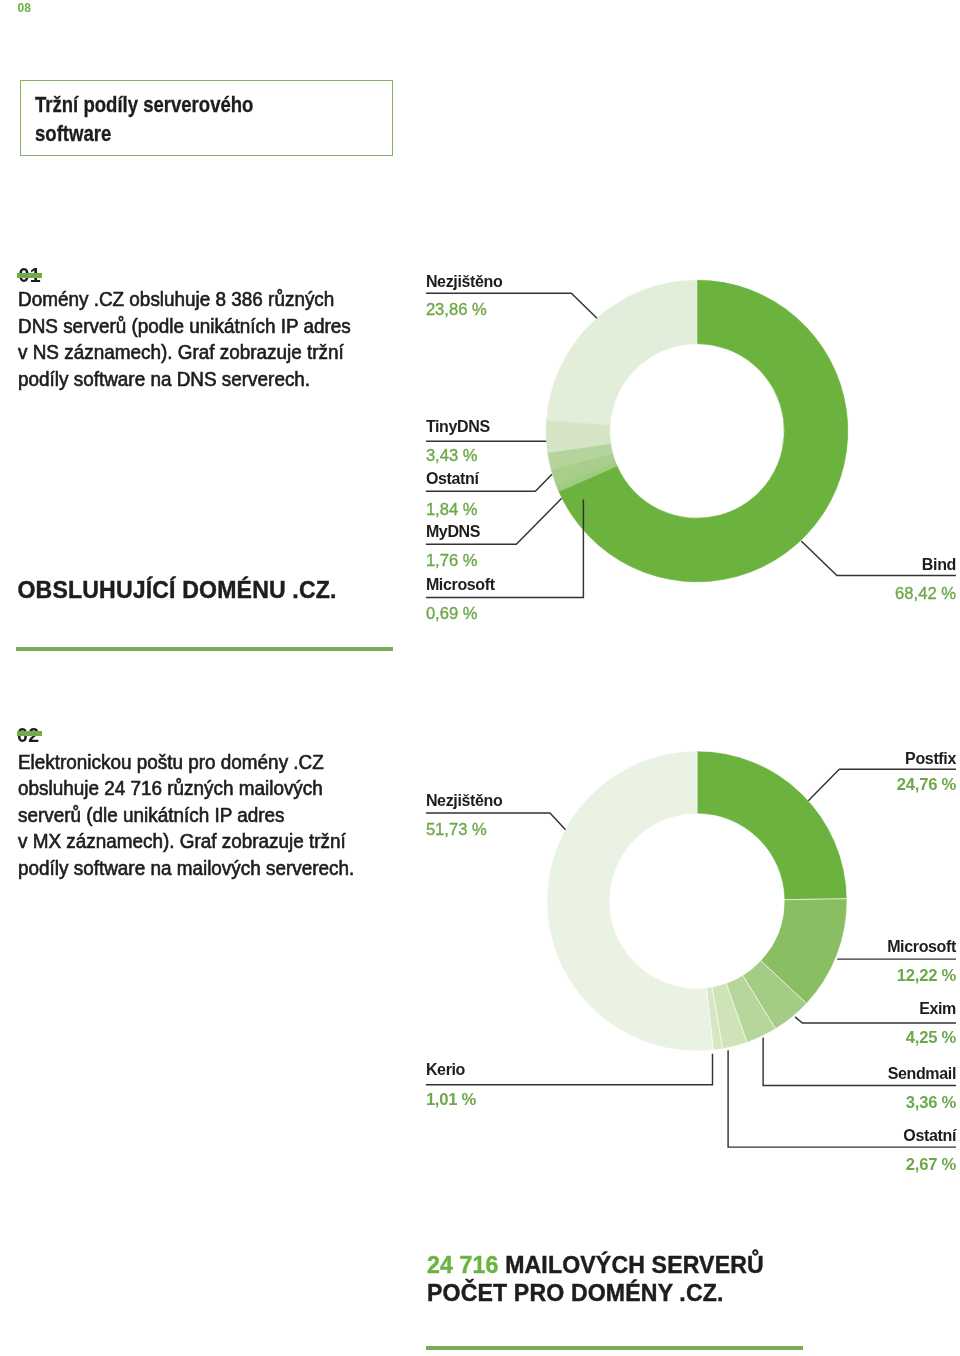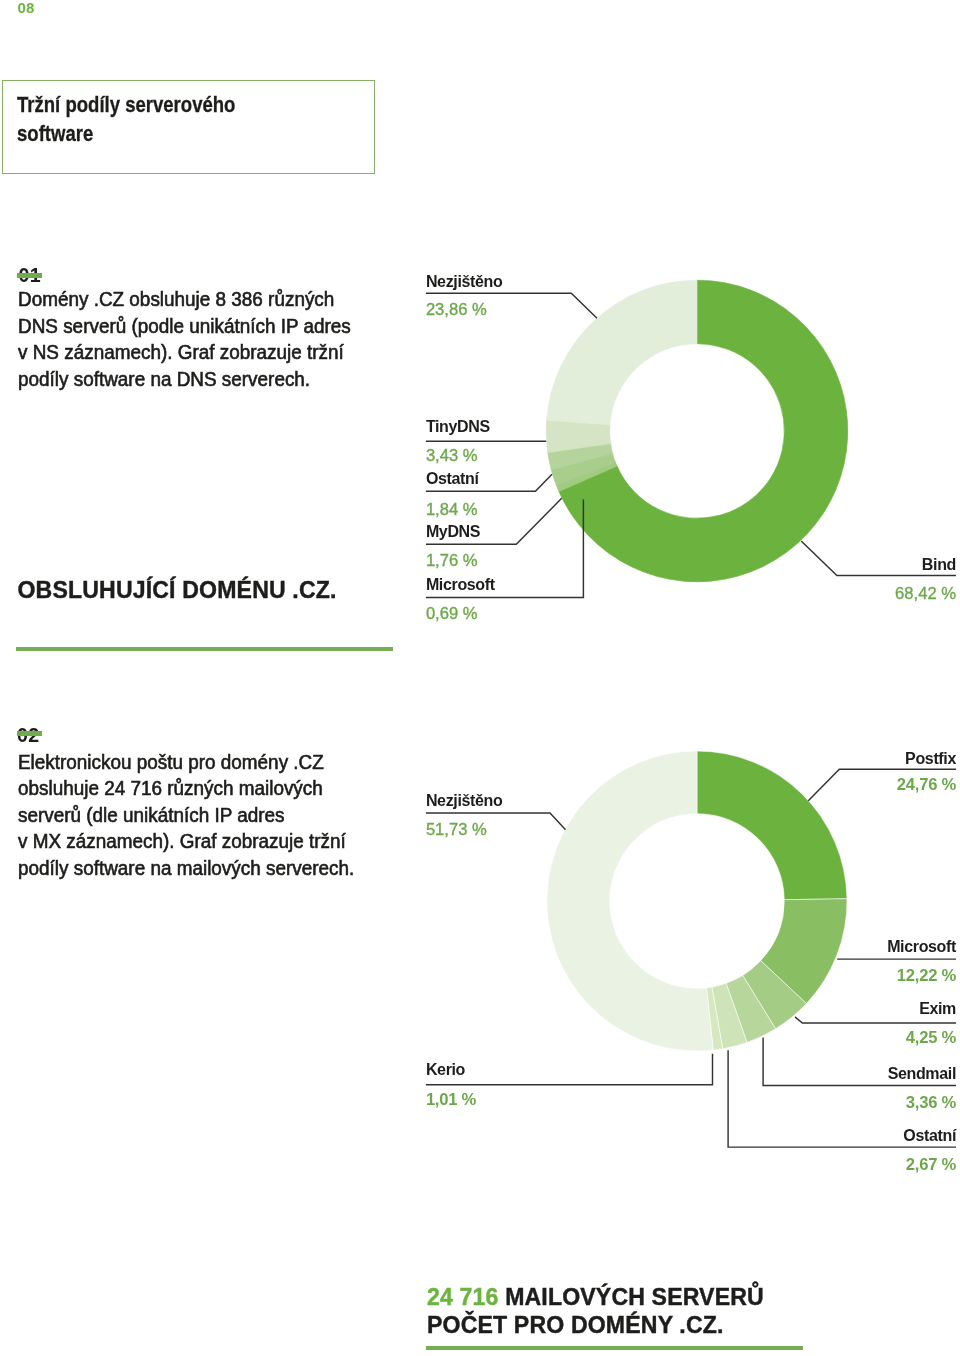--- a/index.html
+++ b/index.html
@@ -4,24 +4,24 @@
 <title>Trzni podily serveroveho software</title>
 <style>
 *{margin:0;padding:0;box-sizing:border-box;}
 html,body{width:960px;height:1356px;background:#ffffff;}
 body{font-family:"Liberation Sans",sans-serif;color:#1d1d1b;position:relative;overflow:hidden;
      -webkit-font-smoothing:antialiased;}
 .page{position:absolute;left:0;top:0;width:960px;height:1356px;}
 .abs{position:absolute;}
 
 
-#pagenum{left:17.6px;top:-0.2px;font-size:15px;font-weight:700;color:#6cb33f;letter-spacing:0px;line-height:16.8px;}
+#pagenum{left:17.6px;top:-0.2px;font-size:12px;font-weight:700;color:#6cb33f;letter-spacing:0px;line-height:16.8px;}
 
 
-#titlebox{left:2px;top:80px;width:373px;height:94px;border:1.35px solid #86b160;}
+#titlebox{left:20px;top:80px;width:373px;height:76px;border:1.35px solid #86b160;}
 #titletext{position:absolute;left:14.2px;top:8.5px;font-size:22.4px;font-weight:700;line-height:29px;
            color:#1d1d1b;letter-spacing:0px;white-space:nowrap;
            -webkit-text-stroke:0.32px #1d1d1b;
            transform:scaleX(0.828);transform-origin:0 0;}
 
 
 .sec-idx{font-size:19.6px;font-weight:700;color:#1d1d1b;letter-spacing:0.3px;line-height:20px;margin-top:20px;}
 .sec-rule{background:#70ab4c;height:4.8px;width:25.3px;}
 
 
@@ -129,19 +129,19 @@
       <text x="956" y="1141.2" text-anchor="end" font-size="16" font-family="&quot;Liberation Sans&quot;, sans-serif" font-weight="700" fill="#1d1d1b" letter-spacing="-0.35" xml:space="preserve">Ostatní</text>
       <text x="956" y="1169.9" text-anchor="end" font-size="16.6" font-family="&quot;Liberation Sans&quot;, sans-serif" font-weight="700" letter-spacing="-0.25" fill="#6ca84a" stroke="#6ca84a" stroke-width="0">2,67 %</text>
       <polyline points="425.9,1084.7 712.5,1084.7 712.5,1053.8" fill="none" stroke="#333331" stroke-width="1.45" stroke-linejoin="miter" stroke-linecap="butt"></polyline>
       <text x="425.9" y="1075.3" text-anchor="start" font-size="16" font-family="&quot;Liberation Sans&quot;, sans-serif" font-weight="700" fill="#1d1d1b" letter-spacing="-0.35" xml:space="preserve">Kerio</text>
       <text x="425.9" y="1104.6" text-anchor="start" font-size="16.6" font-family="&quot;Liberation Sans&quot;, sans-serif" font-weight="700" letter-spacing="-0.25" fill="#6ca84a" stroke="#6ca84a" stroke-width="0">1,01 %</text>
       <polyline points="425.9,812.9 550,812.9 565.5,829.8" fill="none" stroke="#333331" stroke-width="1.45" stroke-linejoin="miter" stroke-linecap="butt"></polyline>
       <text x="425.9" y="806" text-anchor="start" font-size="16" font-family="&quot;Liberation Sans&quot;, sans-serif" font-weight="700" fill="#1d1d1b" letter-spacing="-0.35" xml:space="preserve">Nezjištěno</text>
       <text x="425.9" y="834.7" text-anchor="start" font-size="16.6" font-family="&quot;Liberation Sans&quot;, sans-serif" font-weight="400" letter-spacing="0" fill="#6ca84a" stroke="#6ca84a" stroke-width="0.35">51,73 %</text>
     </svg>
 
-  <div class="abs headline" style="left:427px;top:1252px;margin-top:32px;">
+  <div class="abs headline" style="left:427px;top:1252px;">
     <div><span class="num">24 716</span> <span>MAILOVÝCH SERVERŮ</span></div>
     <div>POČET PRO DOMÉNY .CZ.</div>
   </div>
   <div class="abs hl-rule" style="left:425.5px;top:1345.8px;width:377px;"></div>
 
 </div>
 
 </body></html>

